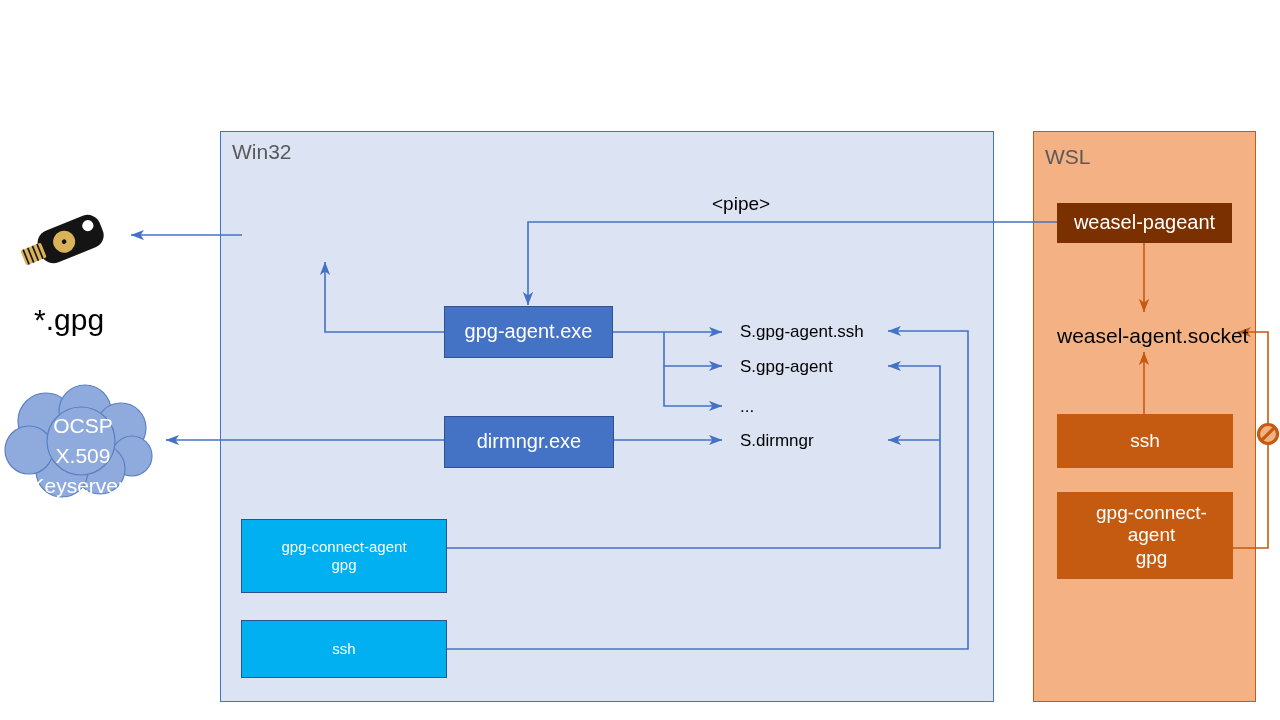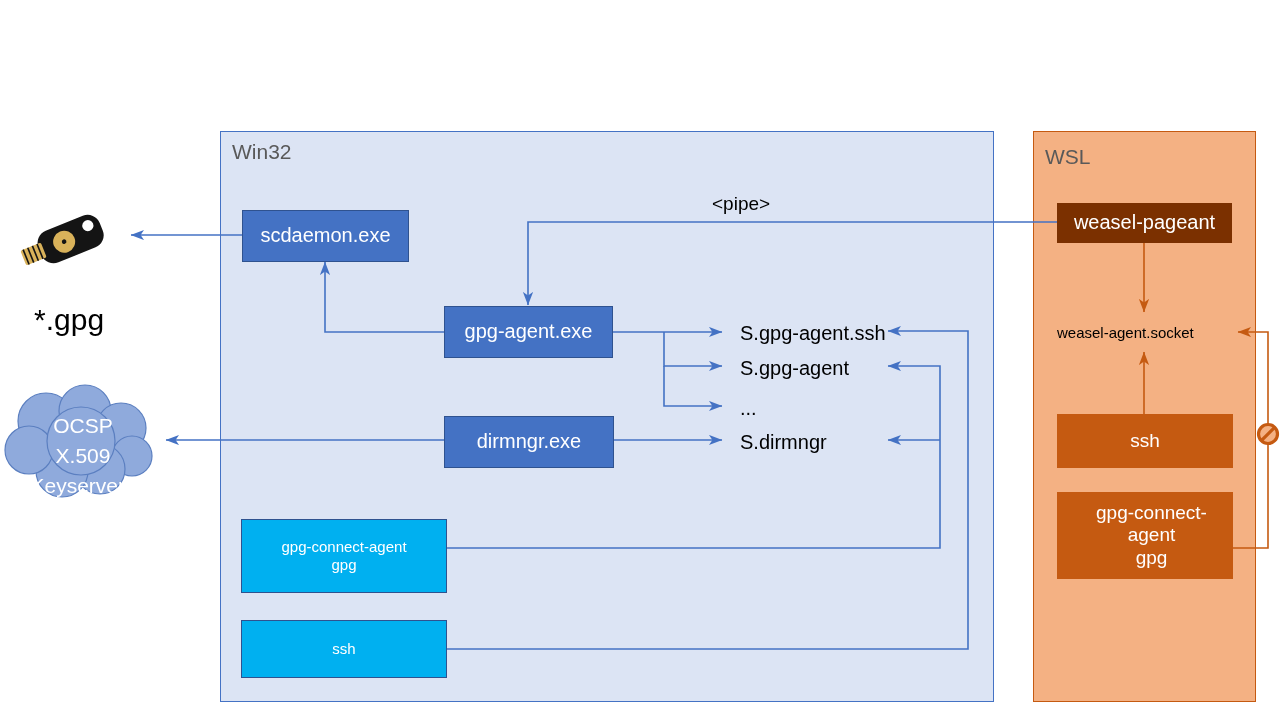--- a/index.html
+++ b/index.html
@@ -25,23 +25,23 @@
 
   .n-blue{background:#4472C4;border:1px solid #2F528F;font-size:20px;}
   .n-cyan{background:#00B0F0;border:1px solid #2F528F;font-size:15px;}
   .n-brown-dark{background:#7B3000;border:1px solid #7B3000;font-size:20px;}
   .n-brown{background:#C55A11;border:1px solid #C55A11;font-size:19px;}
 
   .sockets-box{position:absolute;box-sizing:border-box;background:#A9D18E;
                border:2px dashed #2F528F;}
   .sockets-title{position:absolute;width:100%;text-align:center;top:7px;left:0;
                  color:#ffffff;font-size:25px;}
-  .socket-item{position:absolute;font-size:20px;color:#000000;white-space:nowrap;}
+  .socket-item{position:absolute;font-size:17px;color:#000000;white-space:nowrap;}
 
-  .plain-label{position:absolute;font-size:15px;color:#000000;white-space:nowrap;}
+  .plain-label{position:absolute;font-size:21px;color:#000000;white-space:nowrap;}
   .gpg-label{position:absolute;font-size:30px;color:#000000;white-space:nowrap;}
   .pipe-label{position:absolute;font-size:19px;color:#000000;white-space:nowrap;}
 
   .cloud{position:absolute;}
   .cloud-text{position:absolute;width:100%;text-align:center;color:#ffffff;
               font-size:21px;line-height:1.42;}
 
   .yubikey{position:absolute;}
 </style>
 </head>
@@ -97,21 +97,20 @@
 
       <path d="M1233,548 L1268,548 L1268,332 L1238,332" marker-end="url(#arrO)"></path>
     </g>
   </svg>
 
   <div class="socket-item" style="left:740px;top:322px;">S.gpg-agent.ssh</div>
   <div class="socket-item" style="left:740px;top:357px;">S.gpg-agent</div>
   <div class="socket-item" style="left:740px;top:397px;">...</div>
   <div class="socket-item" style="left:740px;top:431px;">S.dirmngr</div>
 
-  <div class="node n-blue" style="left:242px;top:210px;width:167px;height:52px;">scdaemon.exe</div>
 
   <div class="node n-blue" style="left:444px;top:306px;width:169px;height:52px;">gpg-agent.exe</div>
 
   <div class="node n-blue" style="left:444px;top:416px;width:170px;height:52px;">dirmngr.exe</div>
 
   <div class="node n-cyan" style="left:241px;top:519px;width:206px;height:74px;">
     <span style="white-space:pre-line;">gpg-connect-agent
 gpg</span>
   </div>
 

